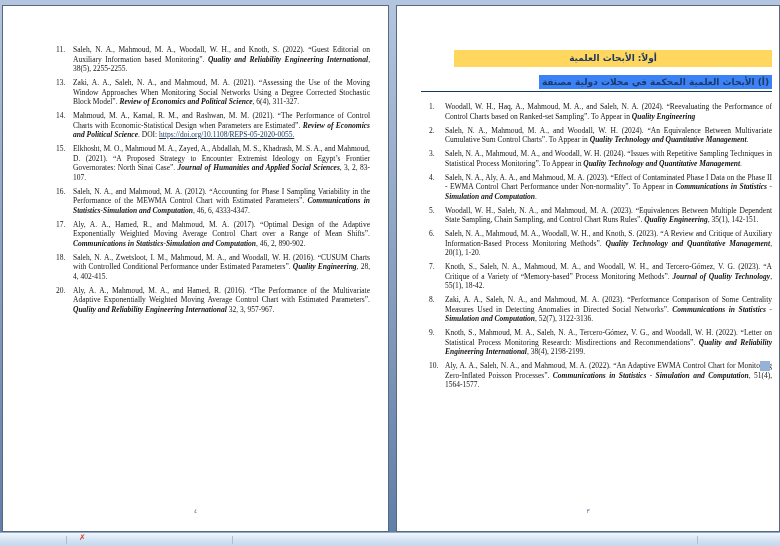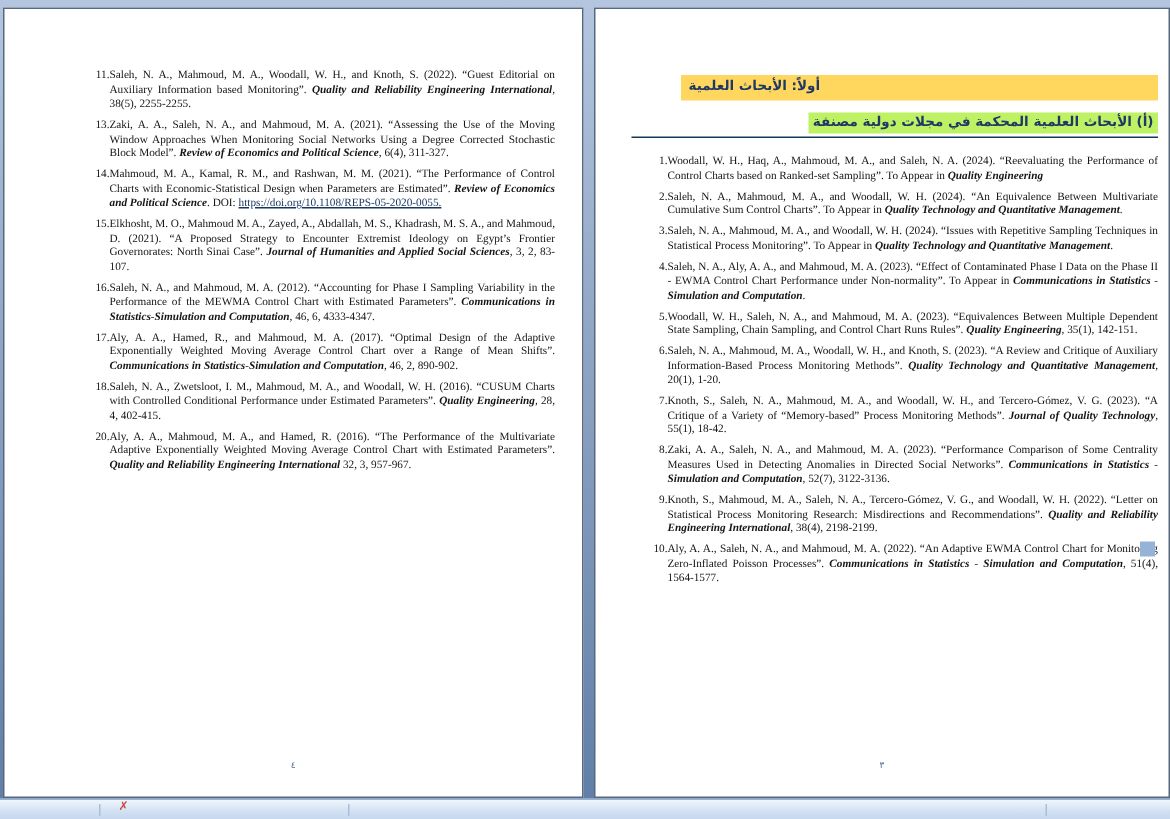--- a/index.html
+++ b/index.html
@@ -7,31 +7,31 @@
   .app{position:relative;width:780px;height:546px;
     background:linear-gradient(180deg,#b4c6df 0%,#8da3c3 45%,#5f7da6 100%);}
   .page{position:absolute;top:5px;height:527px;background:#ffffff;
     border:1px solid #56697f;box-sizing:border-box;}
   .page-left{left:2px;width:387px;}
   .page-right{left:396px;width:384px;}
   .inner-left{padding:39px 18px 0 53px;}
   .inner-right{padding:44px 7px 0 32px;}
   .reflist{margin:0;padding:0;list-style:none;font-size:7.5px;line-height:9.5px;color:#151515;}
   .ref{display:flex;margin-bottom:4.5px;position:relative;}
-  .num{flex:0 0 17px;text-align:right;}
+  .num{flex:0 0 17px;}
   .page-right .num{flex:0 0 16px;}
   .txt{flex:1;text-align:justify;}
   .jr{font-style:italic;font-weight:bold;}
   .doi{color:#17365d;text-decoration:underline;}
-  .band1{background:#ffd75e;color:#1f3864;font-weight:bold;text-align:left;direction:rtl;
+  .band1{background:#ffd75e;color:#1f3864;font-weight:bold;text-align:center;direction:rtl;
     padding:3px 5px 4px;margin:0 0 4px 25px;font-size:9px;line-height:10px;
     font-family:"DejaVu Sans",sans-serif;}
   .band2wrap{border-bottom:1.5px solid #17365d;padding-bottom:2px;text-align:right;direction:rtl;
     margin:0 0 10px -8px;}
-  .band2{background:#bef264;color:#1f3864;font-weight:bold;font-size:9px;line-height:10px;
+  .band2{background:#3b82f6;color:#1f3864;font-weight:bold;font-size:9px;line-height:10px;
     padding:2px 3px;font-family:"DejaVu Sans",sans-serif;margin-top:28px;}
   .footer-mark{position:absolute;bottom:17px;left:50%;transform:translateX(-50%);
     font-size:6px;color:#52688e;font-family:"DejaVu Sans",sans-serif;}
   .blue-marker{position:absolute;right:2px;top:0;width:10px;height:10px;background:#95b3d7;}
   .status-bar{position:absolute;left:0;right:0;bottom:0;height:13px;
     background:linear-gradient(180deg,#f1f6fc 0%,#d2e1f3 60%,#c6d8ee 100%);
     border-top:1px solid #8fa8c8;}
   .sep{position:absolute;top:3px;bottom:2px;width:1px;background:#a9bfd8;}
   .sep1{left:66px;} .sep2{left:232px;} .sep3{left:697px;}
   .proofing{position:absolute;left:79px;top:1px;color:#d04437;font-size:8px;line-height:8px;

